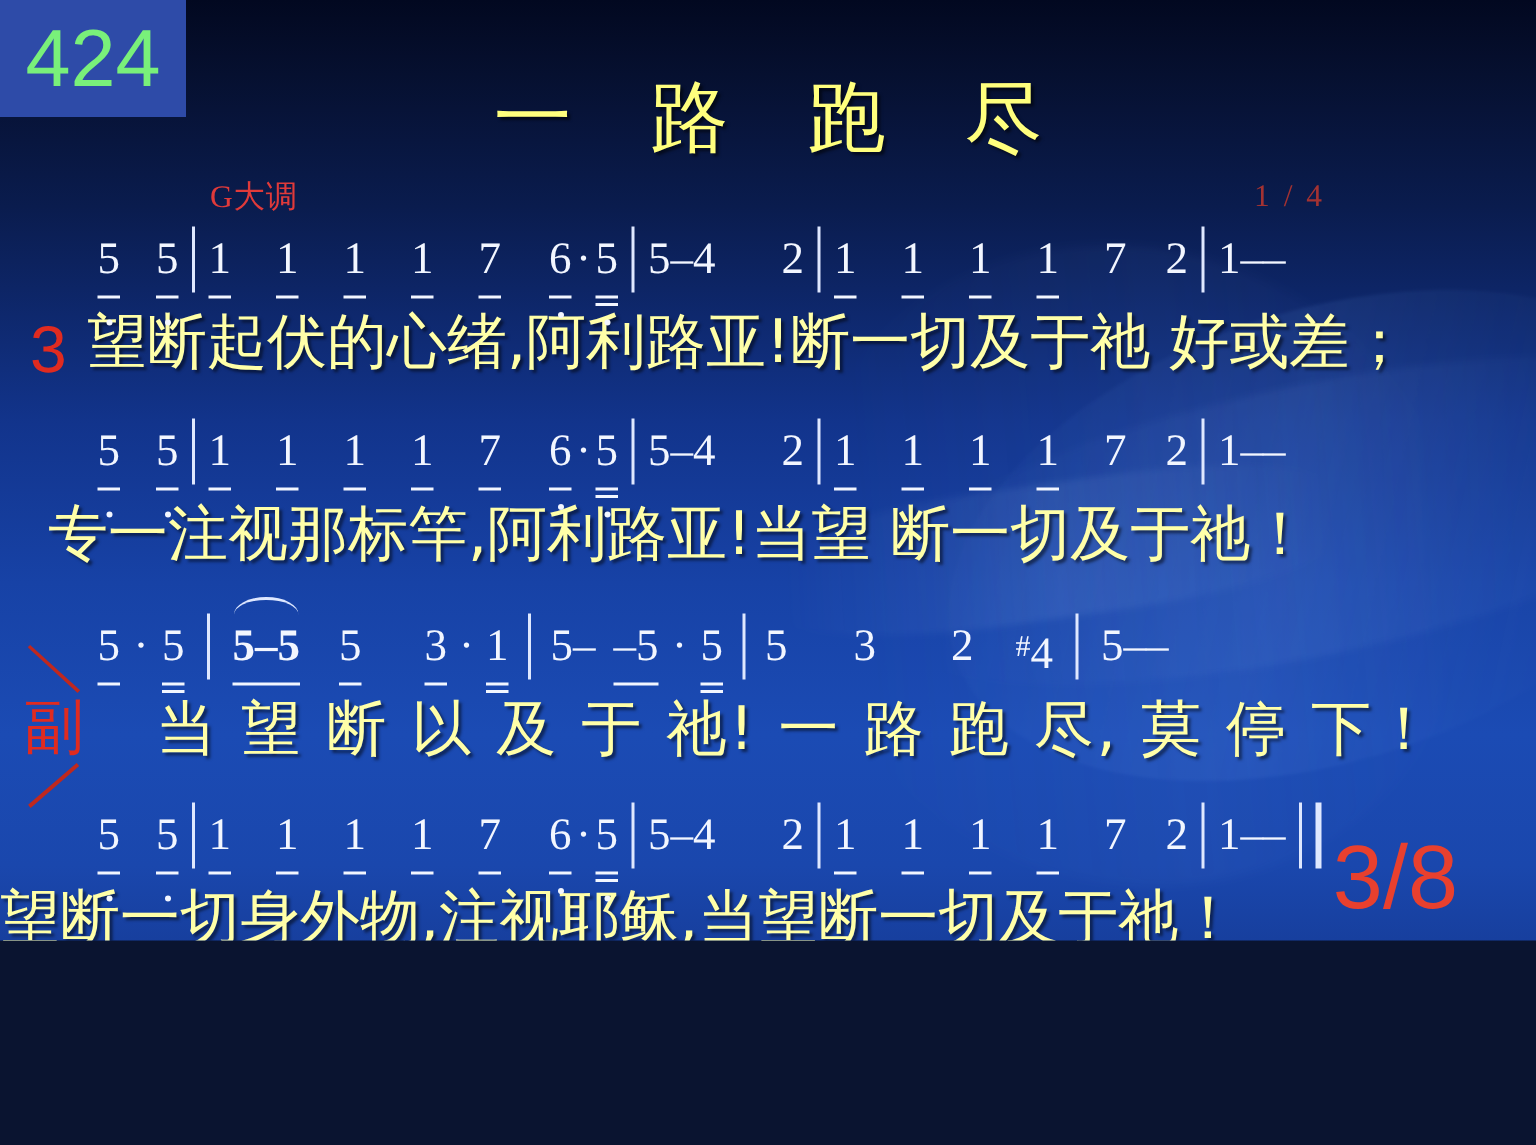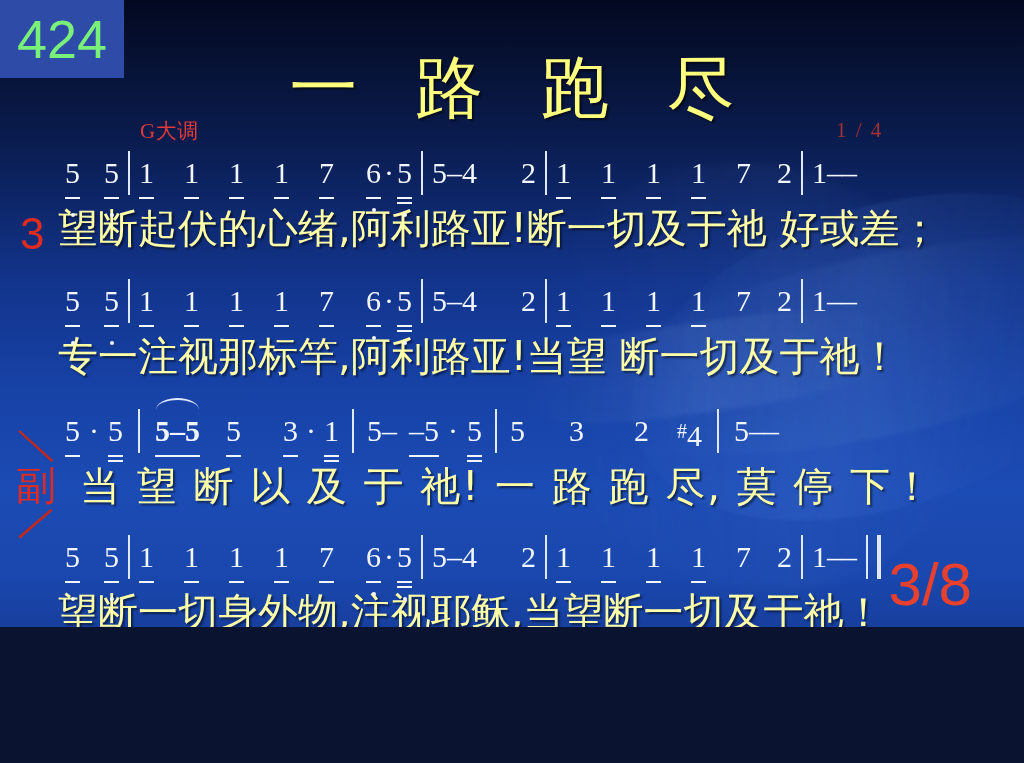--- a/index.html
+++ b/index.html
@@ -86,21 +86,21 @@
     letter-spacing: 0px;
   }
 
   
   #title {
     position: absolute;
     left: 0; right: 0;
     top: 52px;
     text-align: center;
     font-family: "DejaVu Sans", sans-serif;
-    font-size: 68px;
+    font-size: 52px;
     line-height: 1.05;
     color: #ffff7d;
     letter-spacing: 18px;
     text-shadow: 2px 2px 2px rgba(0,0,0,0.55);
     padding-left: 18px;
   }
 
   
   #key-sig {
     position: absolute;
@@ -404,21 +404,21 @@
         <span class="tok u1"><span class="g">1</span></span>
         <span class="sp" style="width:28px"></span>
         <span class="tok u1"><span class="g">1</span></span>
         <span class="sp" style="width:28px"></span>
         <span class="tok"><span class="g">7</span></span>
         <span class="sp" style="width:24px"></span>
         <span class="tok"><span class="g">2</span></span>
         <span class="bar"></span>
         <span class="tok"><span class="g">1––</span></span>
       </div>
-      <div class="lyrics" style="padding-left:58px;">专一注视那标竿,阿利路亚!当望 断一切及于祂！</div>
+      <div class="lyrics" style="padding-left:32px;">专一注视那标竿,阿利路亚!当望 断一切及于祂！</div>
     </div>
 
     <div class="system" style="margin-top:22px;">
       <div class="notes" style="padding-left:64px; position:relative;">
         <span class="tok u1"><span class="g">5</span></span>
         <span class="dot-mid" style="padding:0 8px;">·</span>
         <span class="tok u2"><span class="g">5</span></span>
         <span class="bar" style="margin:0 14px;"></span>
         <span class="tok u1" style="position:relative;font-weight:bold;">
           <span class="g">5–5</span>
@@ -440,21 +440,21 @@
         <span class="tok"><span class="g">5</span></span>
         <span class="sp" style="width:42px"></span>
         <span class="tok"><span class="g">3</span></span>
         <span class="sp" style="width:48px"></span>
         <span class="tok"><span class="g">2</span></span>
         <span class="sp" style="width:26px"></span>
         <span class="tok"><span class="g"><span class="sharp">#</span>4</span></span>
         <span class="bar" style="margin:0 14px;"></span>
         <span class="tok"><span class="g">5––</span></span>
       </div>
-      <div class="lyrics" style="padding-left:80px; letter-spacing:2px;">当 望 断  以 及 于 祂! 一 路 跑 尽, 莫 停 下！</div>
+      <div class="lyrics" style="padding-left:80px; letter-spacing:2px;margin-left:24px;">当 望 断  以 及 于 祂! 一 路 跑 尽, 莫 停 下！</div>
     </div>
 
     <div class="system" style="margin-top:18px;">
       <div class="notes" style="padding-left:64px;">
         <span class="tok u1 dotbelow2"><span class="g">5</span></span>
         <span class="sp" style="width:22px"></span>
         <span class="tok u1 dotbelow2"><span class="g">5</span></span>
         <span class="bar"></span>
         <span class="tok u1"><span class="g">1</span></span>
         <span class="sp" style="width:28px"></span>
@@ -482,20 +482,20 @@
         <span class="sp" style="width:28px"></span>
         <span class="tok u1"><span class="g">1</span></span>
         <span class="sp" style="width:28px"></span>
         <span class="tok"><span class="g">7</span></span>
         <span class="sp" style="width:24px"></span>
         <span class="tok"><span class="g">2</span></span>
         <span class="bar"></span>
         <span class="tok"><span class="g">1––</span></span>
         <span class="barend"></span>
       </div>
-      <div class="lyrics" style="padding-left:58px;">望断一切身外物,注视耶稣,当望断一切及于祂！</div>
+      <div class="lyrics" style="">望断一切身外物,注视耶稣,当望断一切及于祂！</div>
     </div>
 
   </div>
 
   <div id="page-indicator">3/8</div>
 
 </div>
 
 </body></html>

